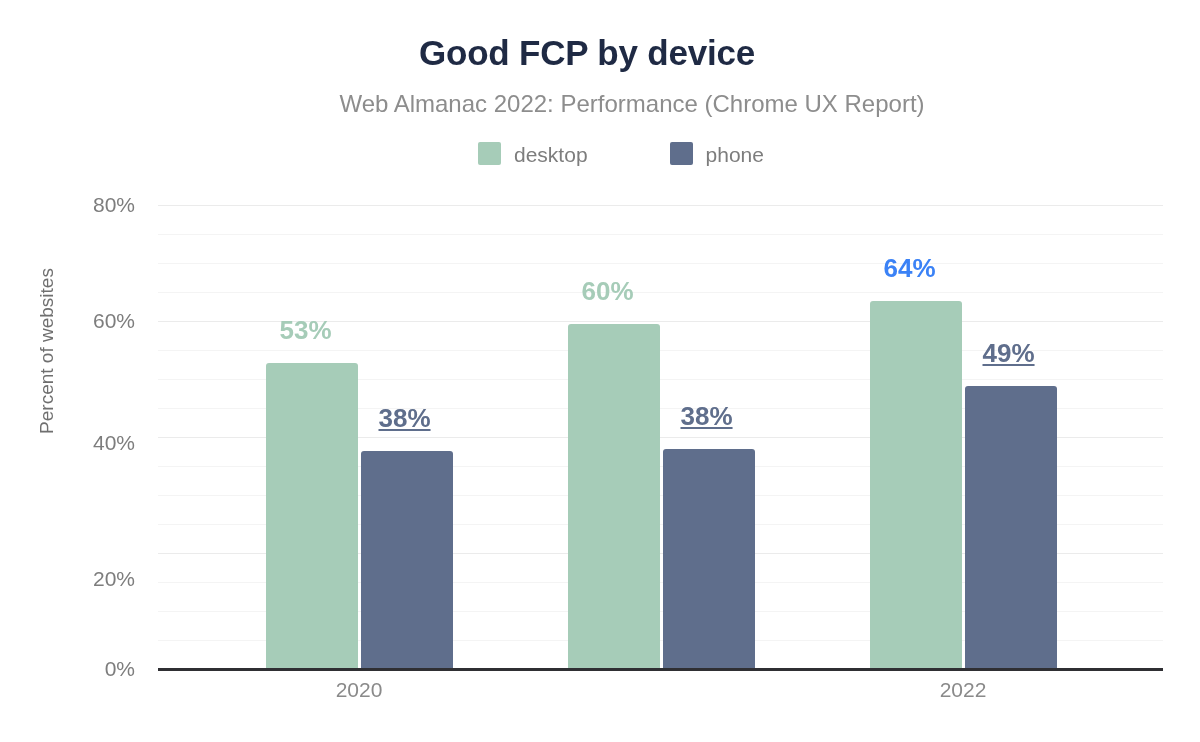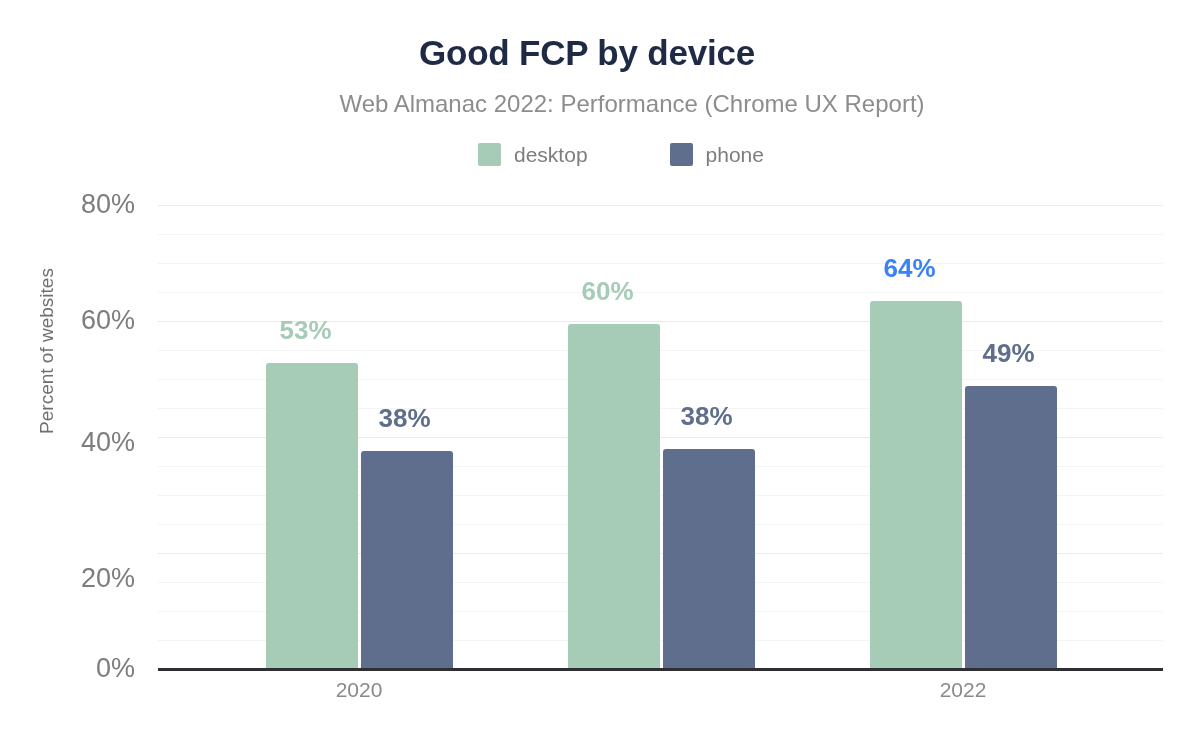--- a/index.html
+++ b/index.html
@@ -55,21 +55,20 @@
     top: 142px;
     left: 0;
     width: 1200px;
     display: flex;
     justify-content: center;
     align-items: center;
     gap: 40px;
   }
   .legend-item {
     display: flex;
-    align-items: center;
     gap: 13px;
     padding-left: 42px;
   }
   .legend-swatch {
     width: 23px;
     height: 23px;
     border-radius: 2px;
     display: block;
   }
   .legend-label {
@@ -110,21 +109,21 @@
     top: 0;
     width: 145px;
     height: 742px;
     pointer-events: none;
   }
   .ylabel {
     position: absolute;
     right: 10px;
     width: 135px;
     text-align: right;
-    font-size: 27px;
+    font-size: 21px;
     color: #7d7d7d;
     line-height: 21px;
   }
 
   
   .yaxis-title {
     position: absolute;
     left: -7px;
     top: 340px;
     width: 260px;
@@ -146,21 +145,21 @@
   .bar.phone   { background: #5f6e8c; }
 
   .bar-label {
     position: absolute;
     font-size: 26px;
     font-weight: bold;
     line-height: 30px;
     white-space: nowrap;
   }
   .bar-label.desktop { color: #a6ccb8; }
-  .bar-label.phone   { color: #5f6e8c; }
+  .bar-label.phone   { color: #5f6e8c; text-decoration: underline; }
 
   
   .xlabels {
     position: absolute;
     left: 158px;
     top: 676px;
     width: 1005px;
     height: 40px;
     text-decoration: underline;
   }

